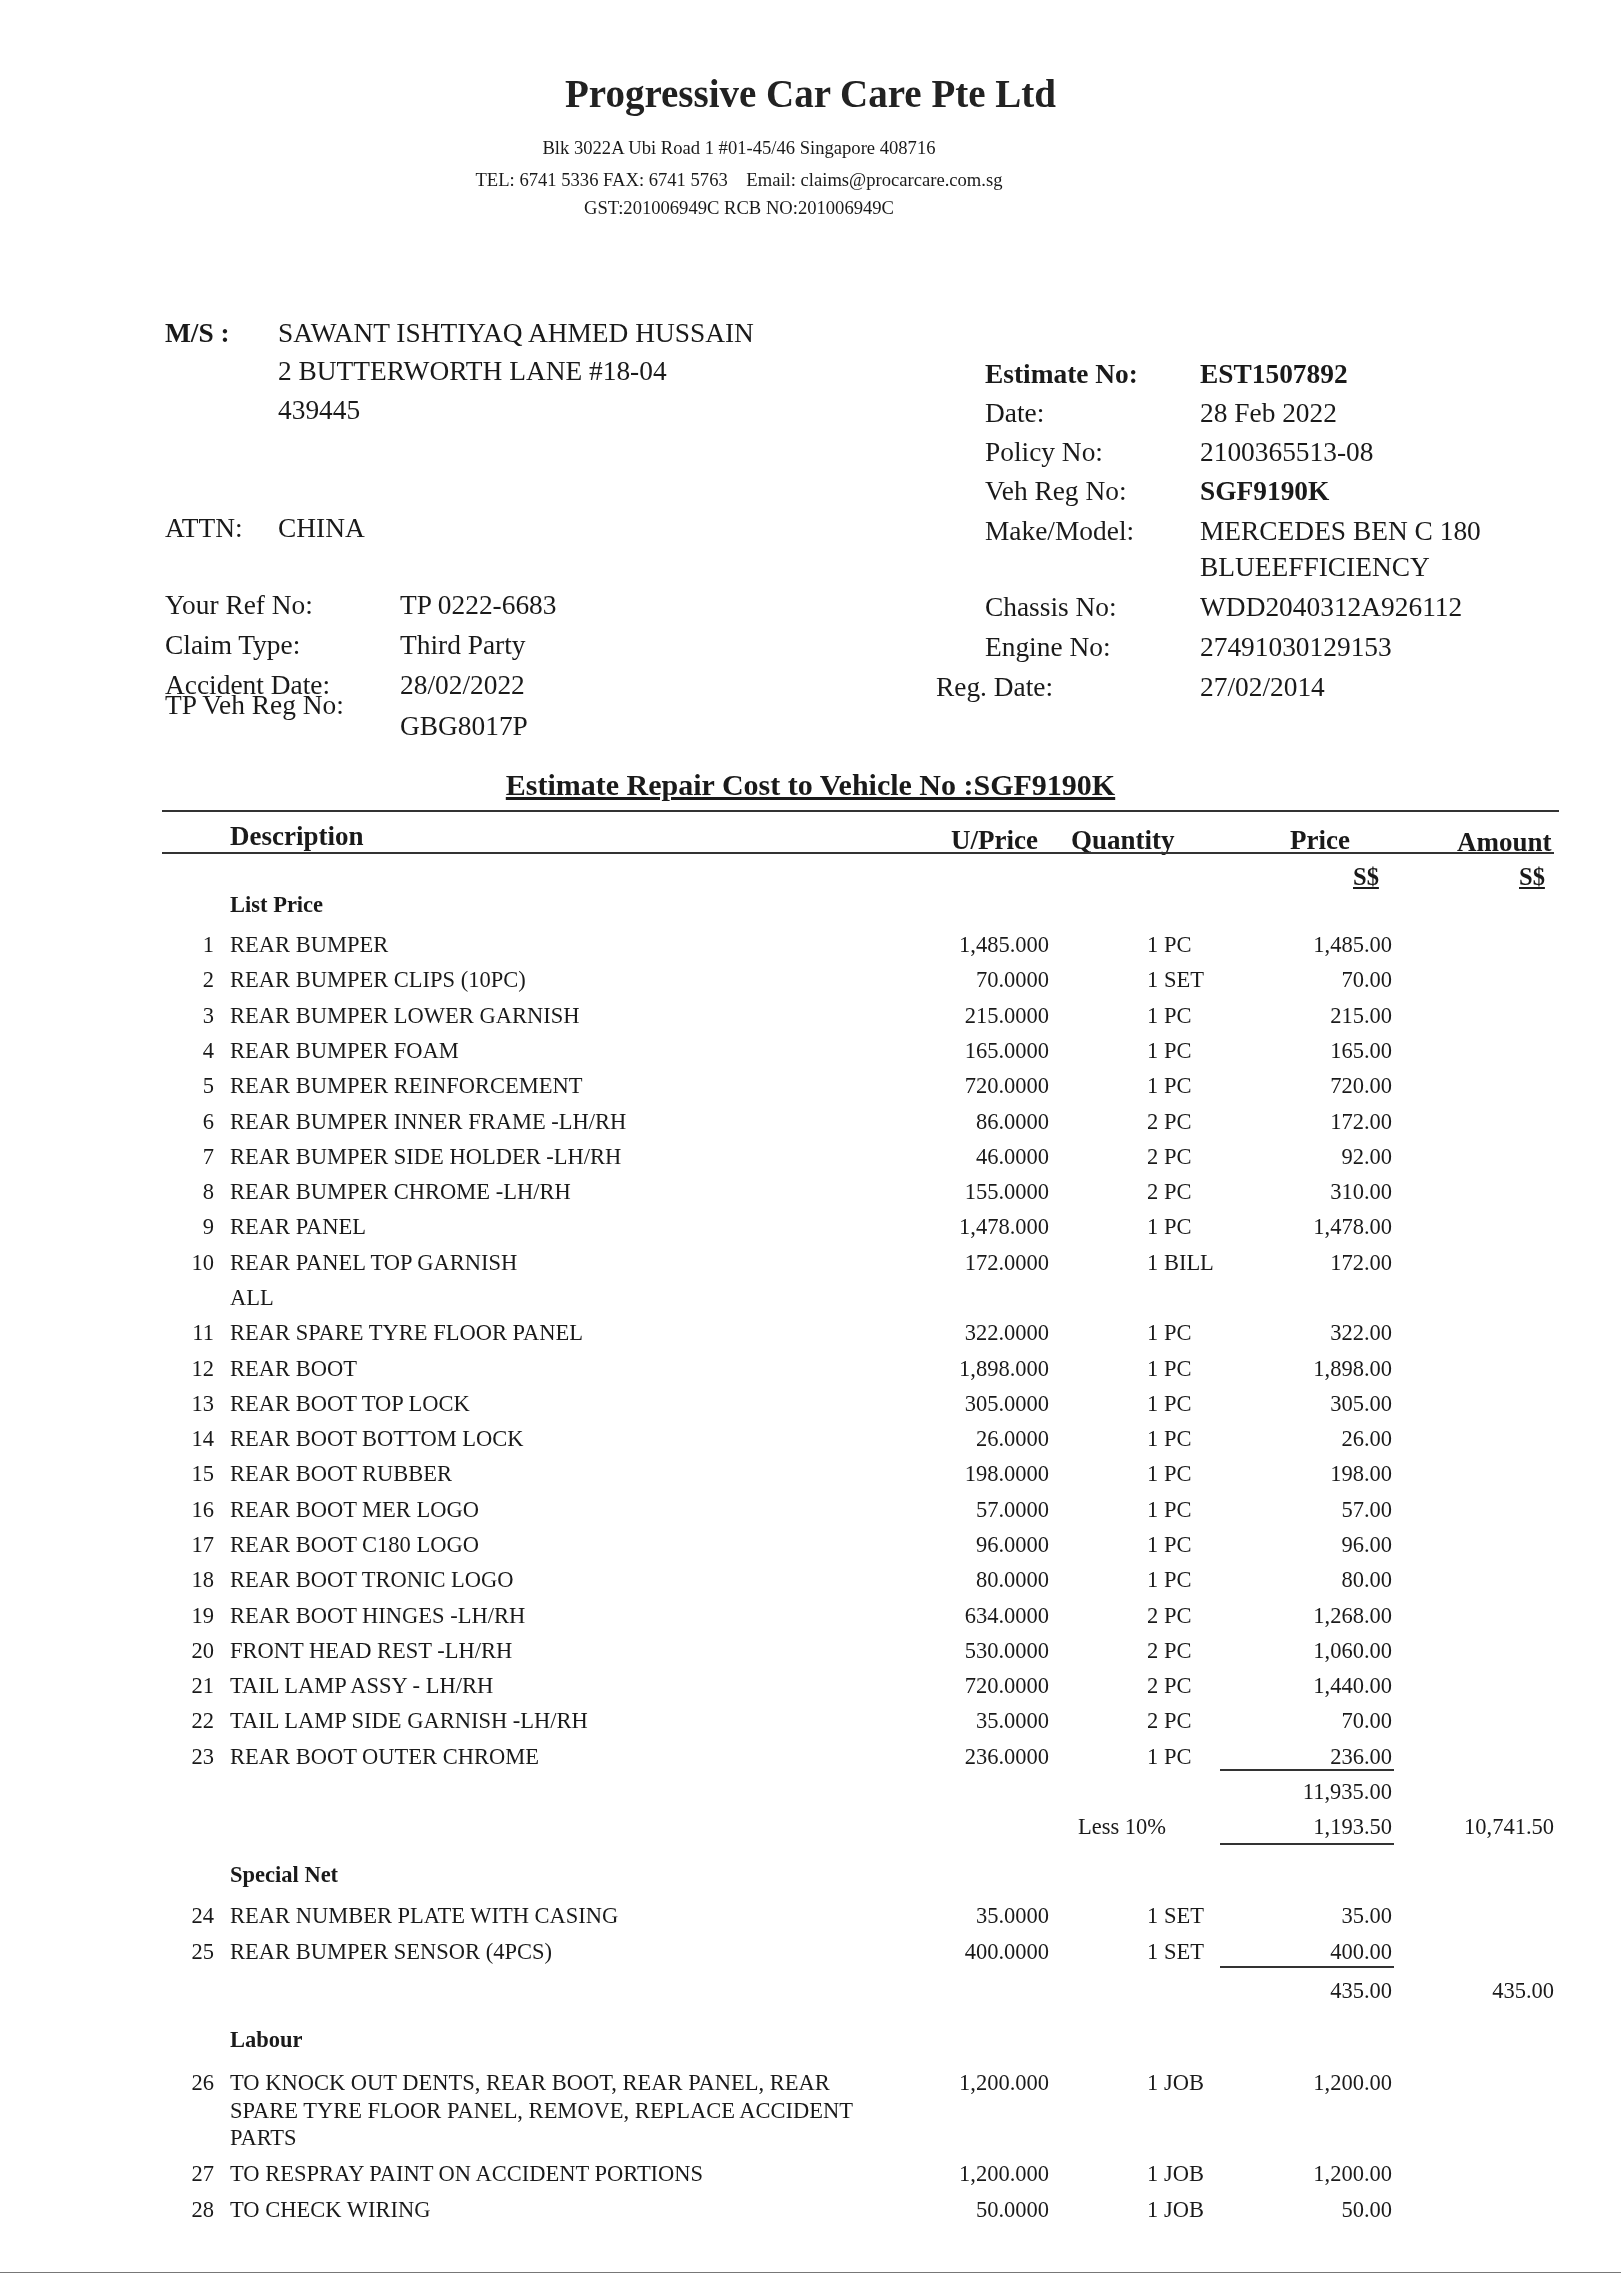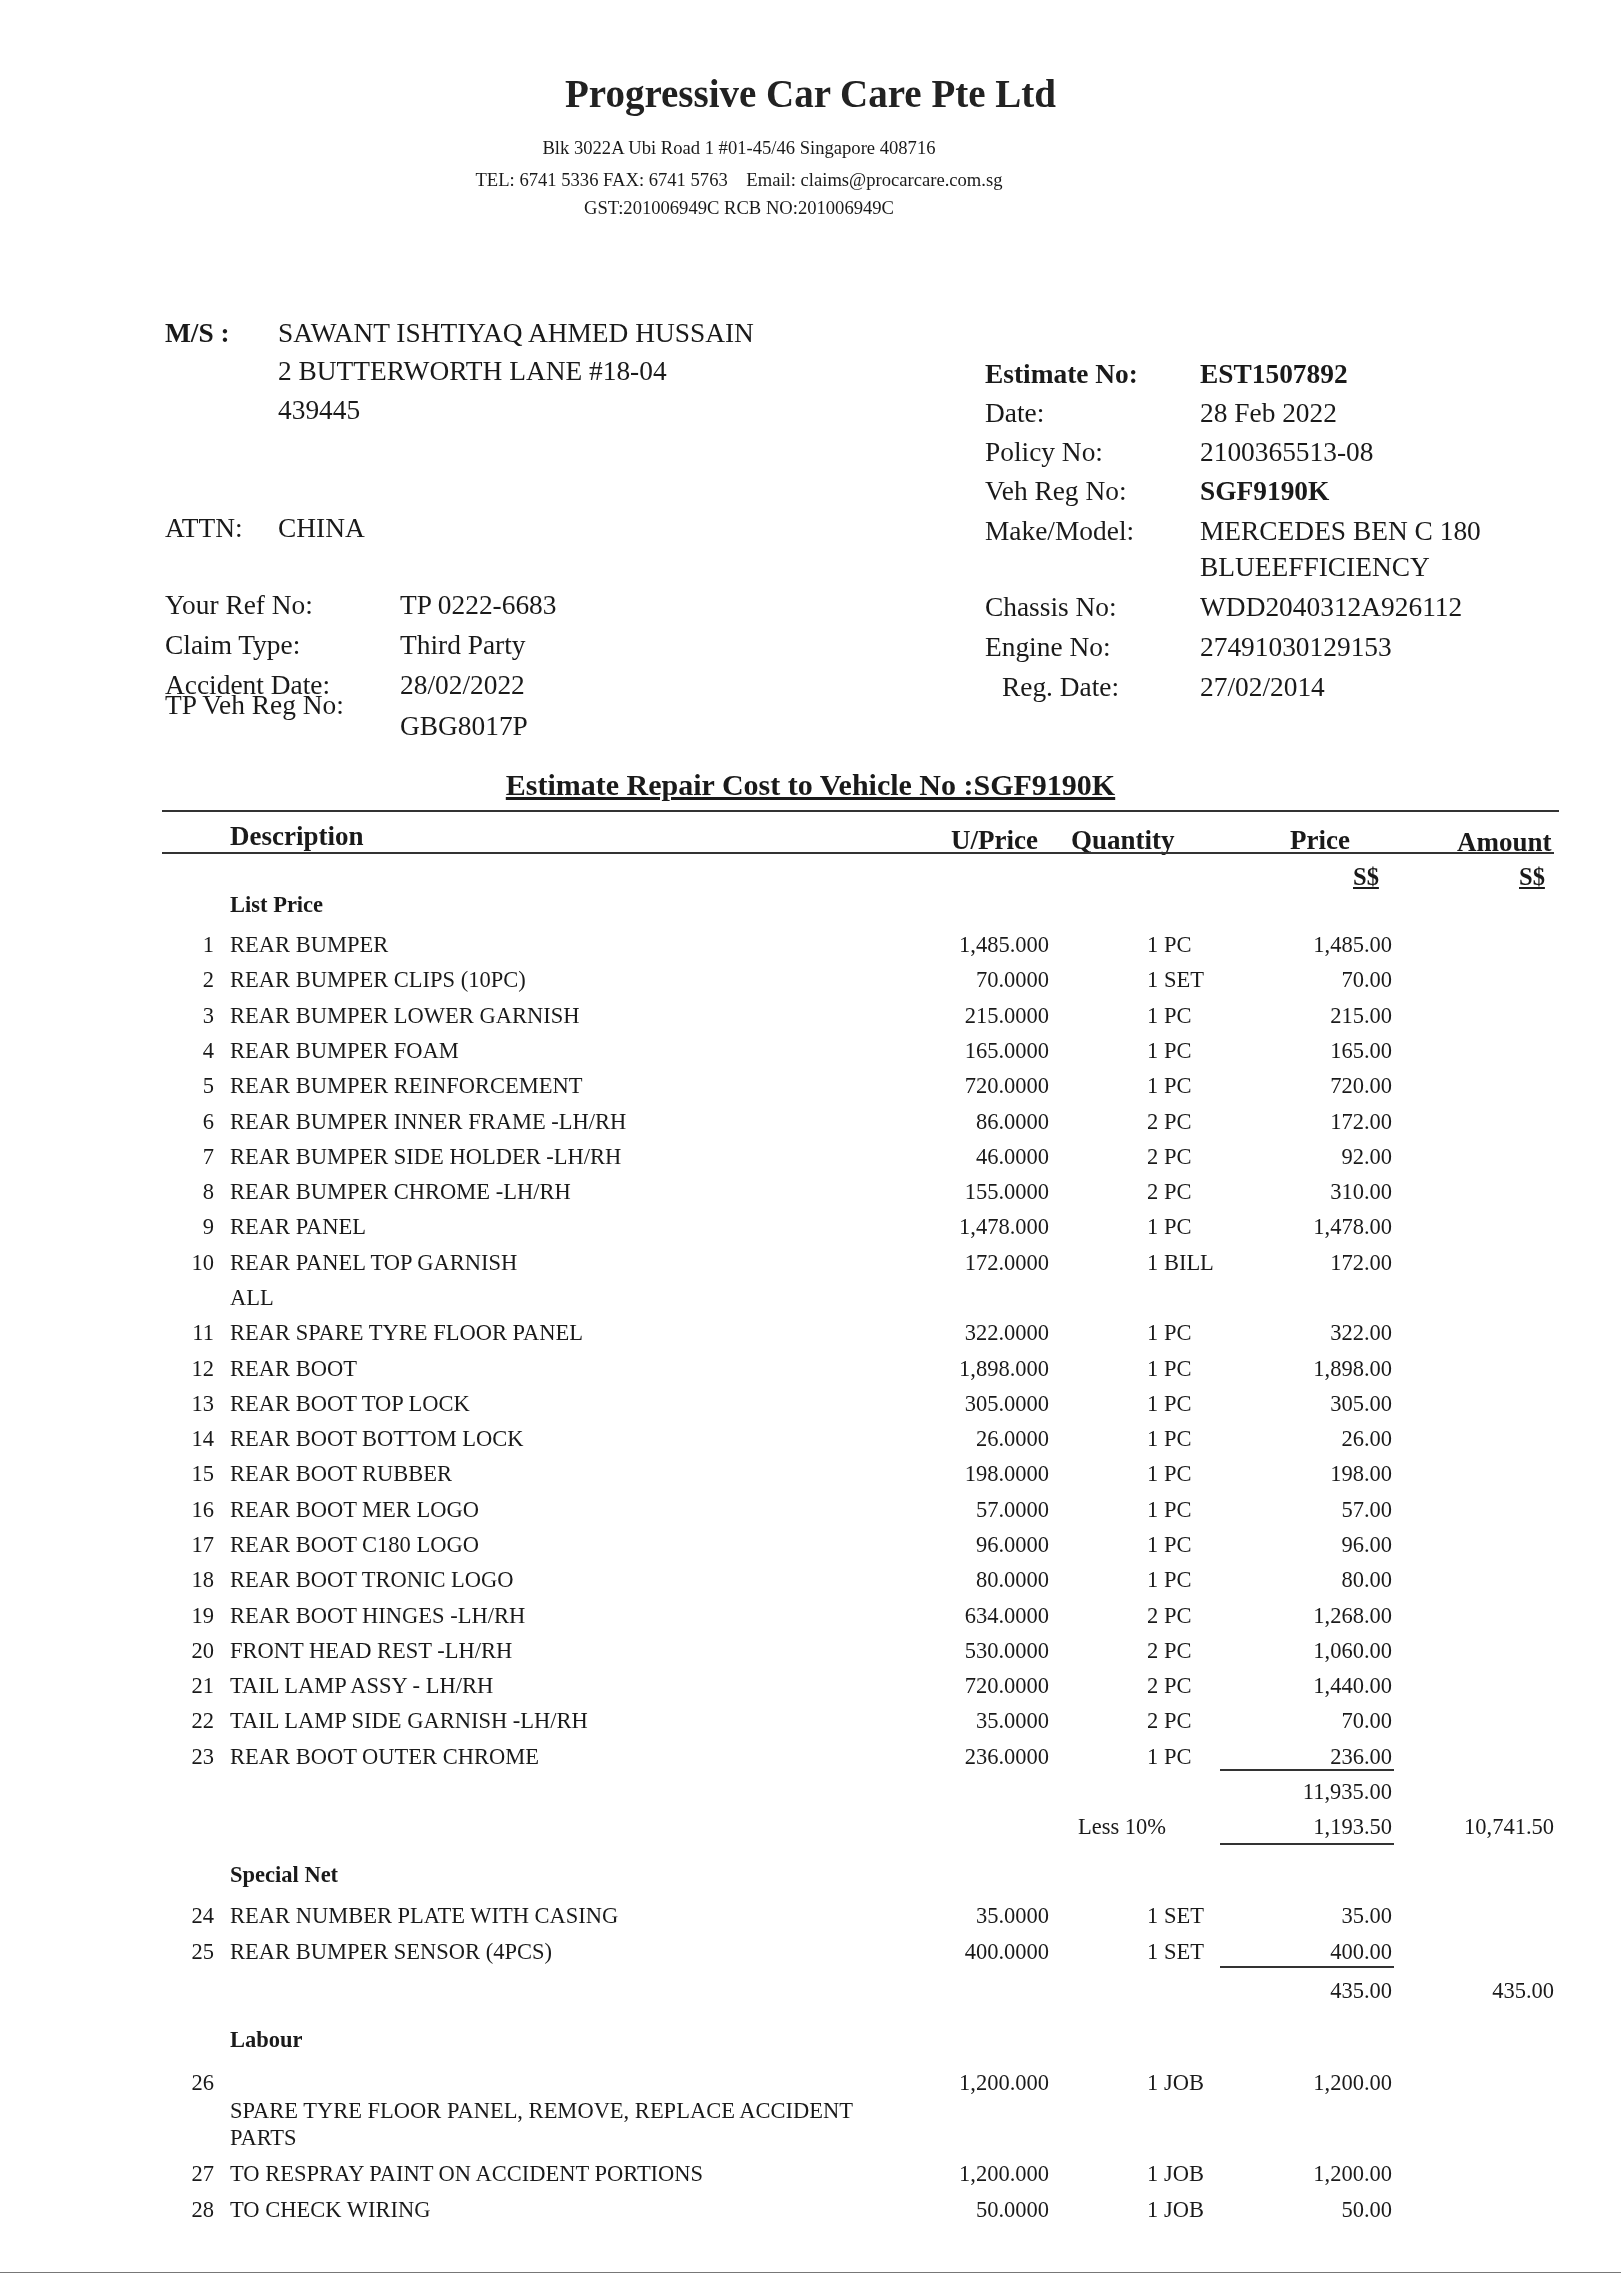--- a/index.html
+++ b/index.html
@@ -60,21 +60,21 @@
 <div class="abs val" style="left:1200px; top:437px;">2100365513-08</div>
 <div class="abs lbl" style="left:985px; top:476px;">Veh Reg No:</div>
 <div class="abs val bold" style="left:1200px; top:476px;">SGF9190K</div>
 <div class="abs lbl" style="left:985px; top:516px;">Make/Model:</div>
 <div class="abs val" style="left:1200px; top:516px;">MERCEDES BEN C 180</div>
 <div class="abs val" style="left:1200px; top:552px;">BLUEEFFICIENCY</div>
 <div class="abs lbl" style="left:985px; top:592px;">Chassis No:</div>
 <div class="abs val" style="left:1200px; top:592px;">WDD2040312A926112</div>
 <div class="abs lbl" style="left:985px; top:632px;">Engine No:</div>
 <div class="abs val" style="left:1200px; top:632px;">27491030129153</div>
-<div class="abs lbl" style="left:1002px; top:672px;">Reg. Date:</div>
+<div class="abs lbl" style="left:936px; top:672px;">Reg. Date:</div>
 <div class="abs val" style="left:1200px; top:672px;">27/02/2014</div>
 
 <div class="abs title">Estimate Repair Cost to Vehicle No :SGF9190K</div>
 <div class="hline" style="left:162px; width:1397px; top:810px;"></div>
 <div class="abs th" style="left:230px; top:821px;">Description</div>
 <div class="abs th" style="left:951px; top:825px;">U/Price</div>
 <div class="abs th" style="left:1071px; top:825px;">Quantity</div>
 <div class="abs th" style="left:1290px; top:825px;">Price</div>
 <div class="abs th" style="left:1457px; top:827px;">Amount</div>
 <div class="hline" style="left:162px; width:1392px; top:852px;"></div>
@@ -276,20 +276,21 @@
   </div>
 <div class="sumline" style="top:1966px;"></div>
 <div class="row" style="top:1978px;">
     <span class="c-price">435.00</span>
     <span class="c-amt">435.00</span>
   </div>
 
 <div class="abs section" style="top:2027px;">Labour</div>
 <div class="row" style="top:2070px;">
     <span class="c-no">26</span>
+    <span class="c-desc">TO KNOCK OUT DENTS, REAR BOOT, REAR PANEL, REAR</span>
     <span class="c-uprice">1,200.000</span>
     <span class="c-qty">1 JOB</span>
     <span class="c-price">1,200.00</span>
   </div>
 <div class="row" style="top:2098px;">
     <span class="c-desc">SPARE TYRE FLOOR PANEL,  REMOVE, REPLACE ACCIDENT</span>
   </div>
 <div class="row" style="top:2125px;">
     <span class="c-desc">PARTS</span>
   </div>

